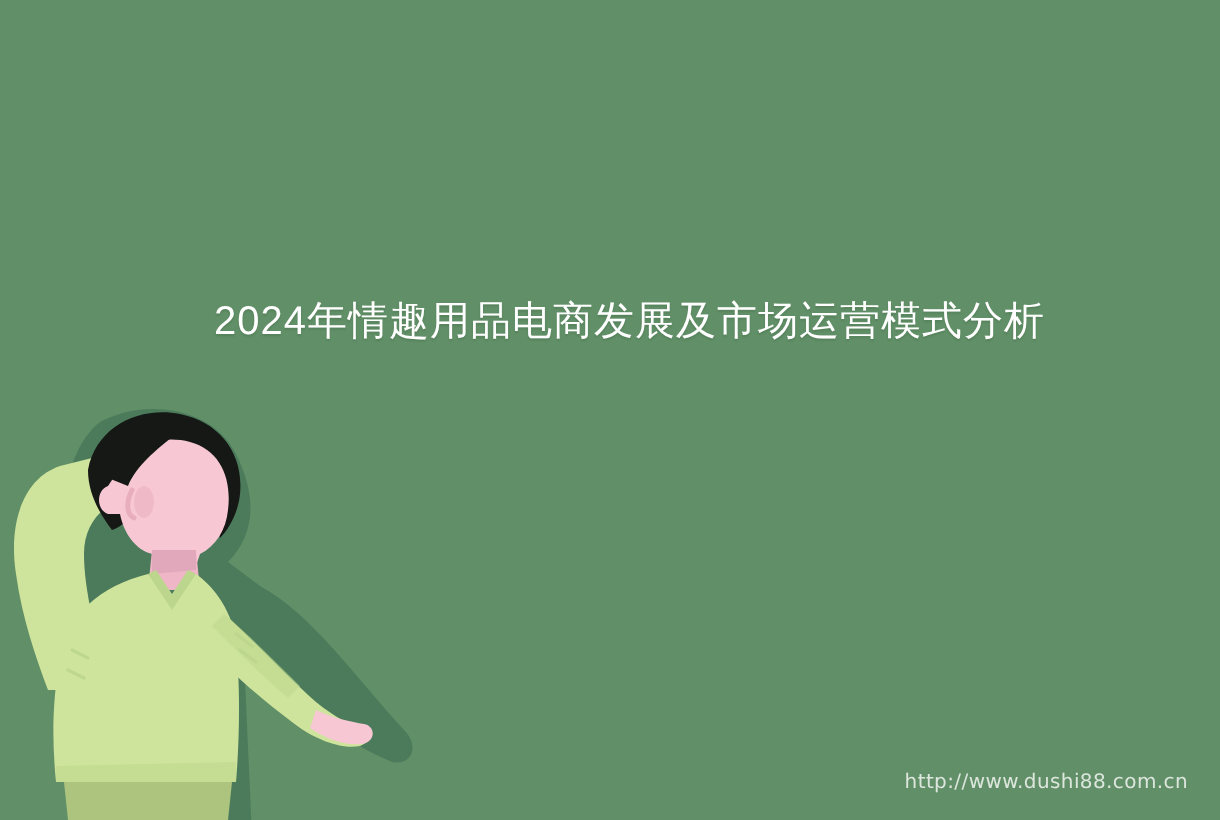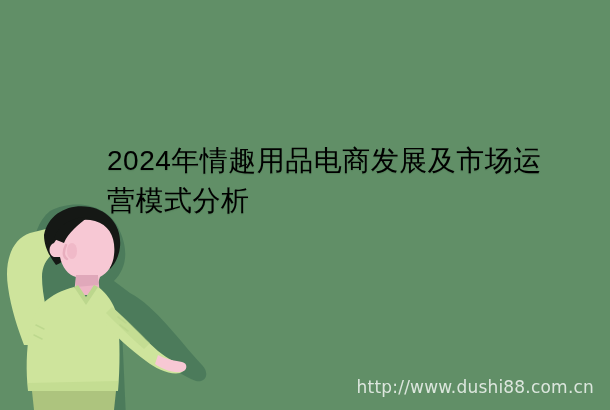--- a/index.html
+++ b/index.html
@@ -26,34 +26,34 @@
     pointer-events: none;
   }
   #illustration svg { display: block; }
 
   
   #title-block {
     position: absolute;
     left: 107px;
     top: 141px;
     width: 440px;
-    color: #000000;
-    font-size: 28px;
+    color: #ffffff;
+    font-size: 20px;
     line-height: 40px;
     letter-spacing: 0.5px;
     white-space: pre-wrap;
     text-shadow: 0 1px 1px rgba(40, 70, 45, 0.18);
   }
 
   
   #watermark {
     position: absolute;
     right: 16px;
     bottom: 13px;
-    font-size: 17px;
+    font-size: 10px;
     letter-spacing: 0.2px;
     color: rgba(255, 255, 255, 0.78);
     font-family: "DejaVu Sans", "Liberation Sans", sans-serif;
     text-align: center;
   }
 </style>
 </head>
 <body>
 
 <div id="canvas">

